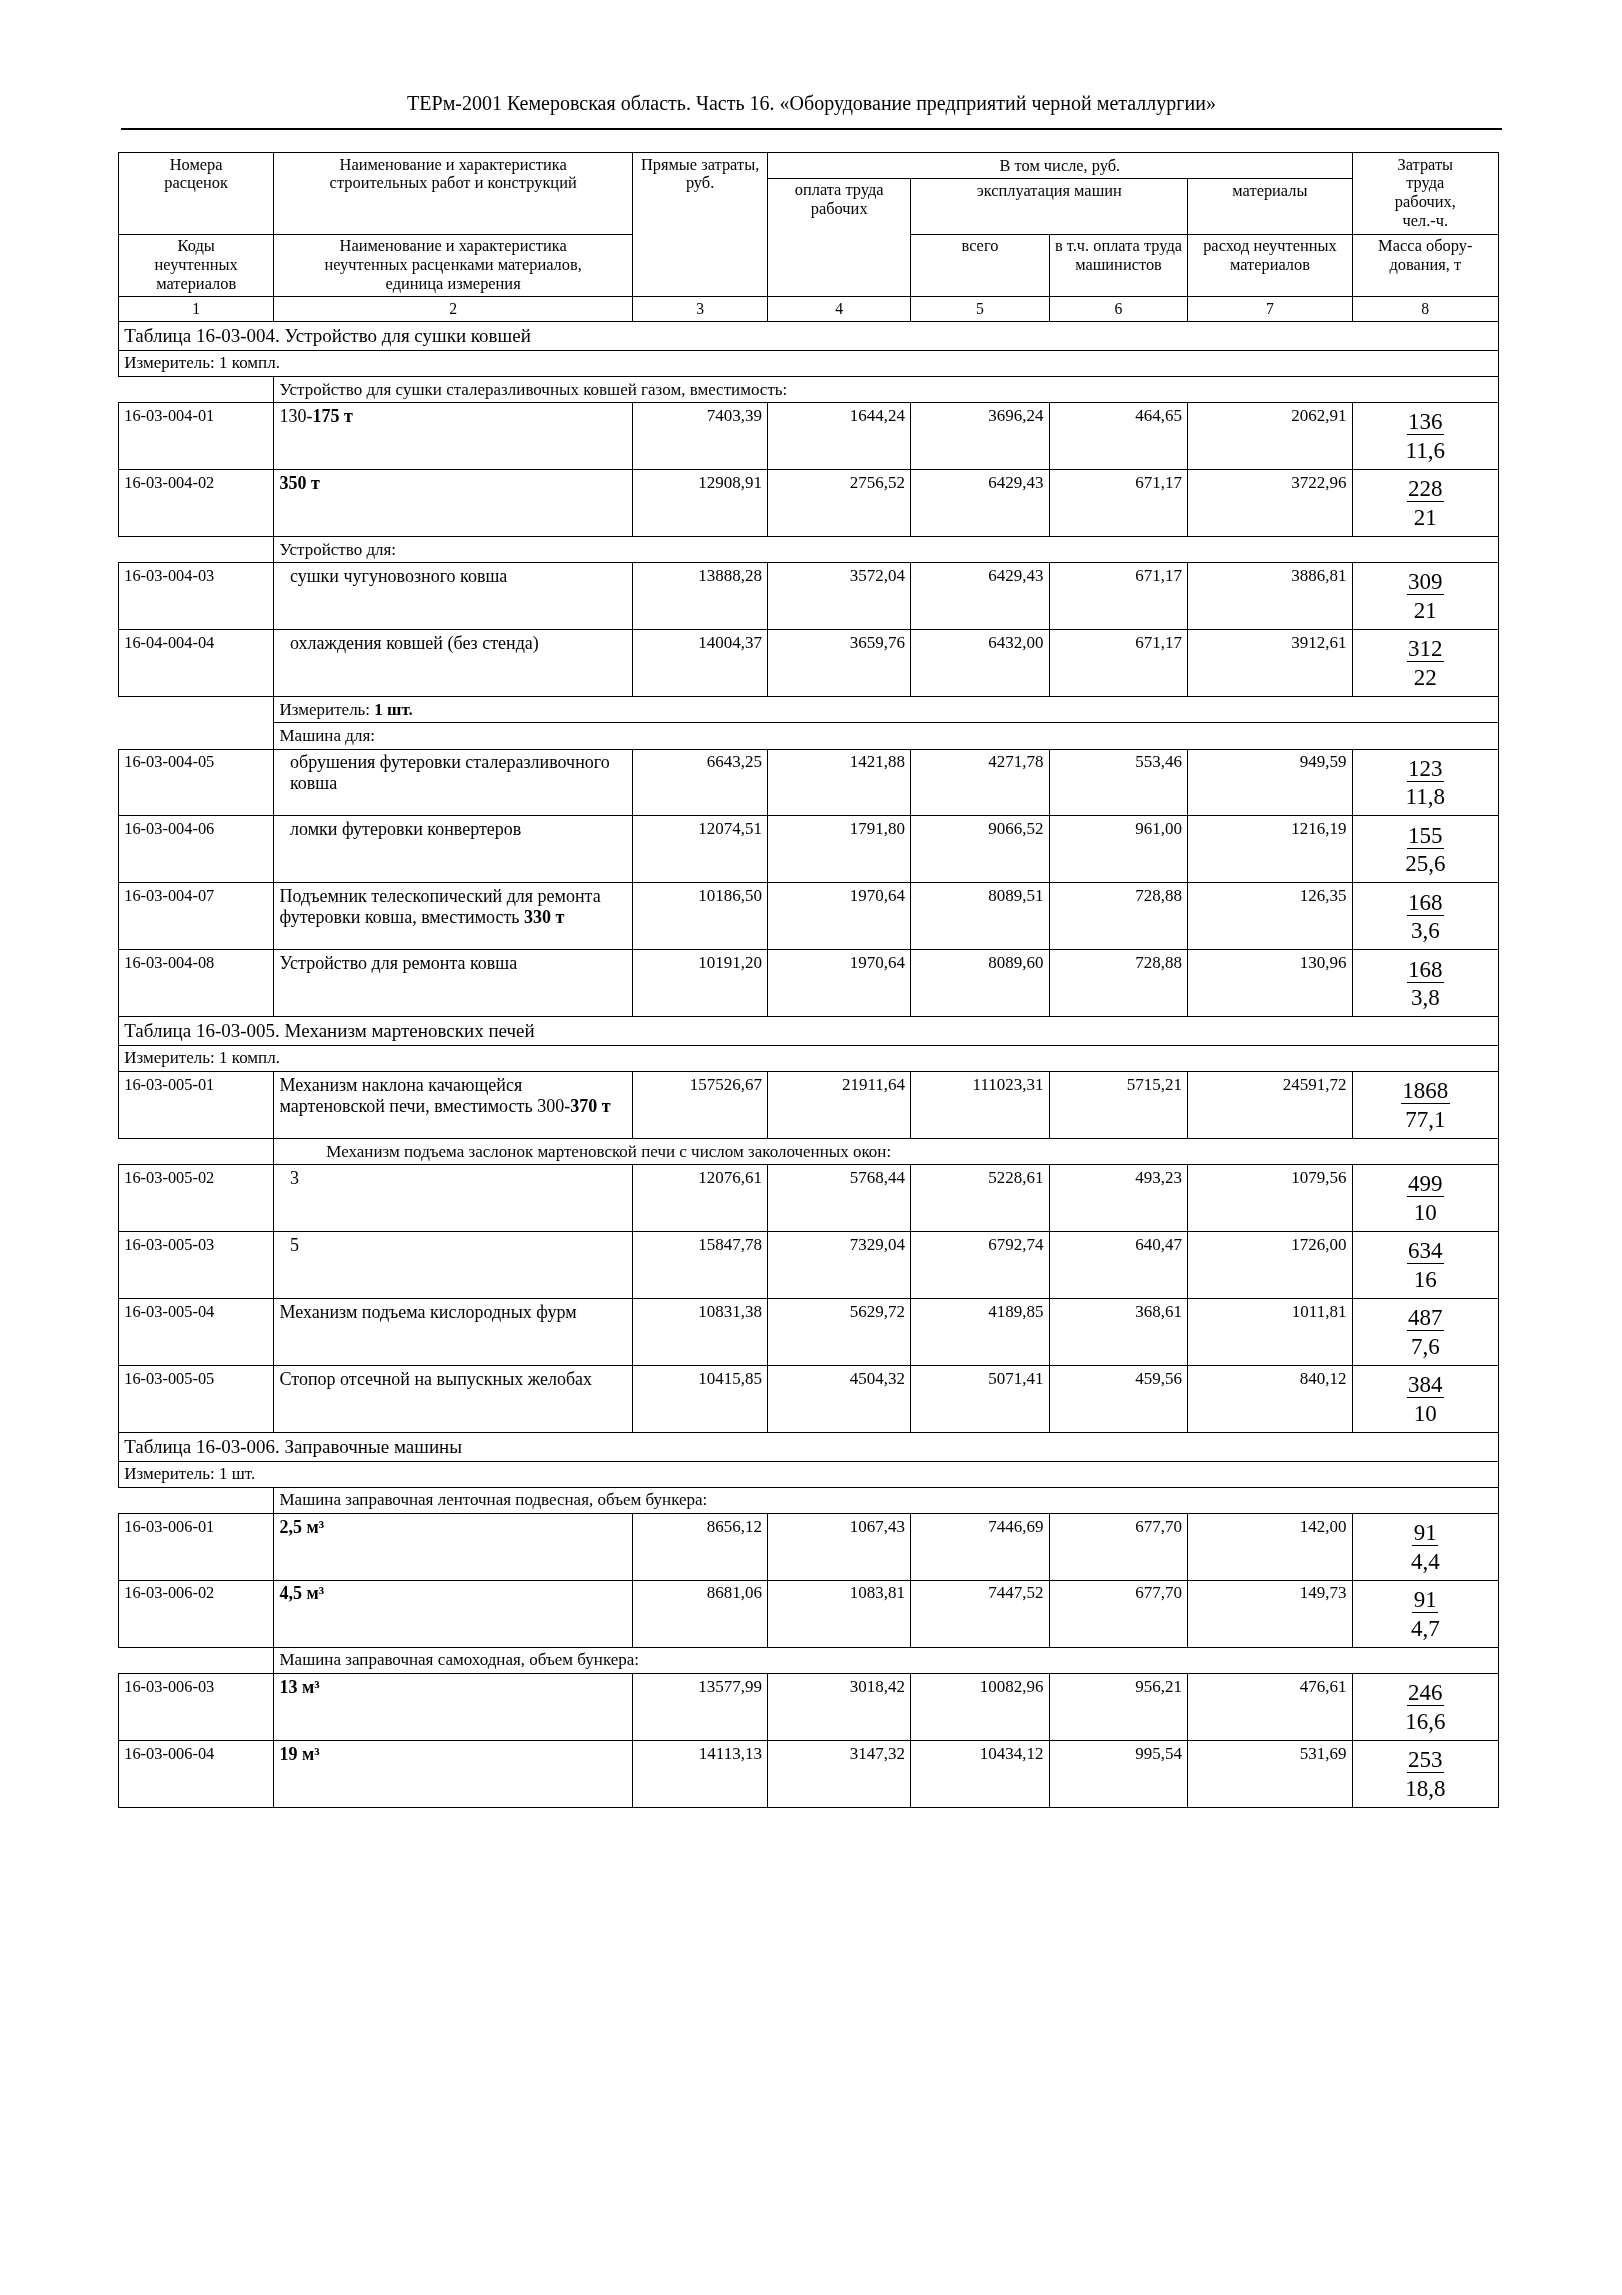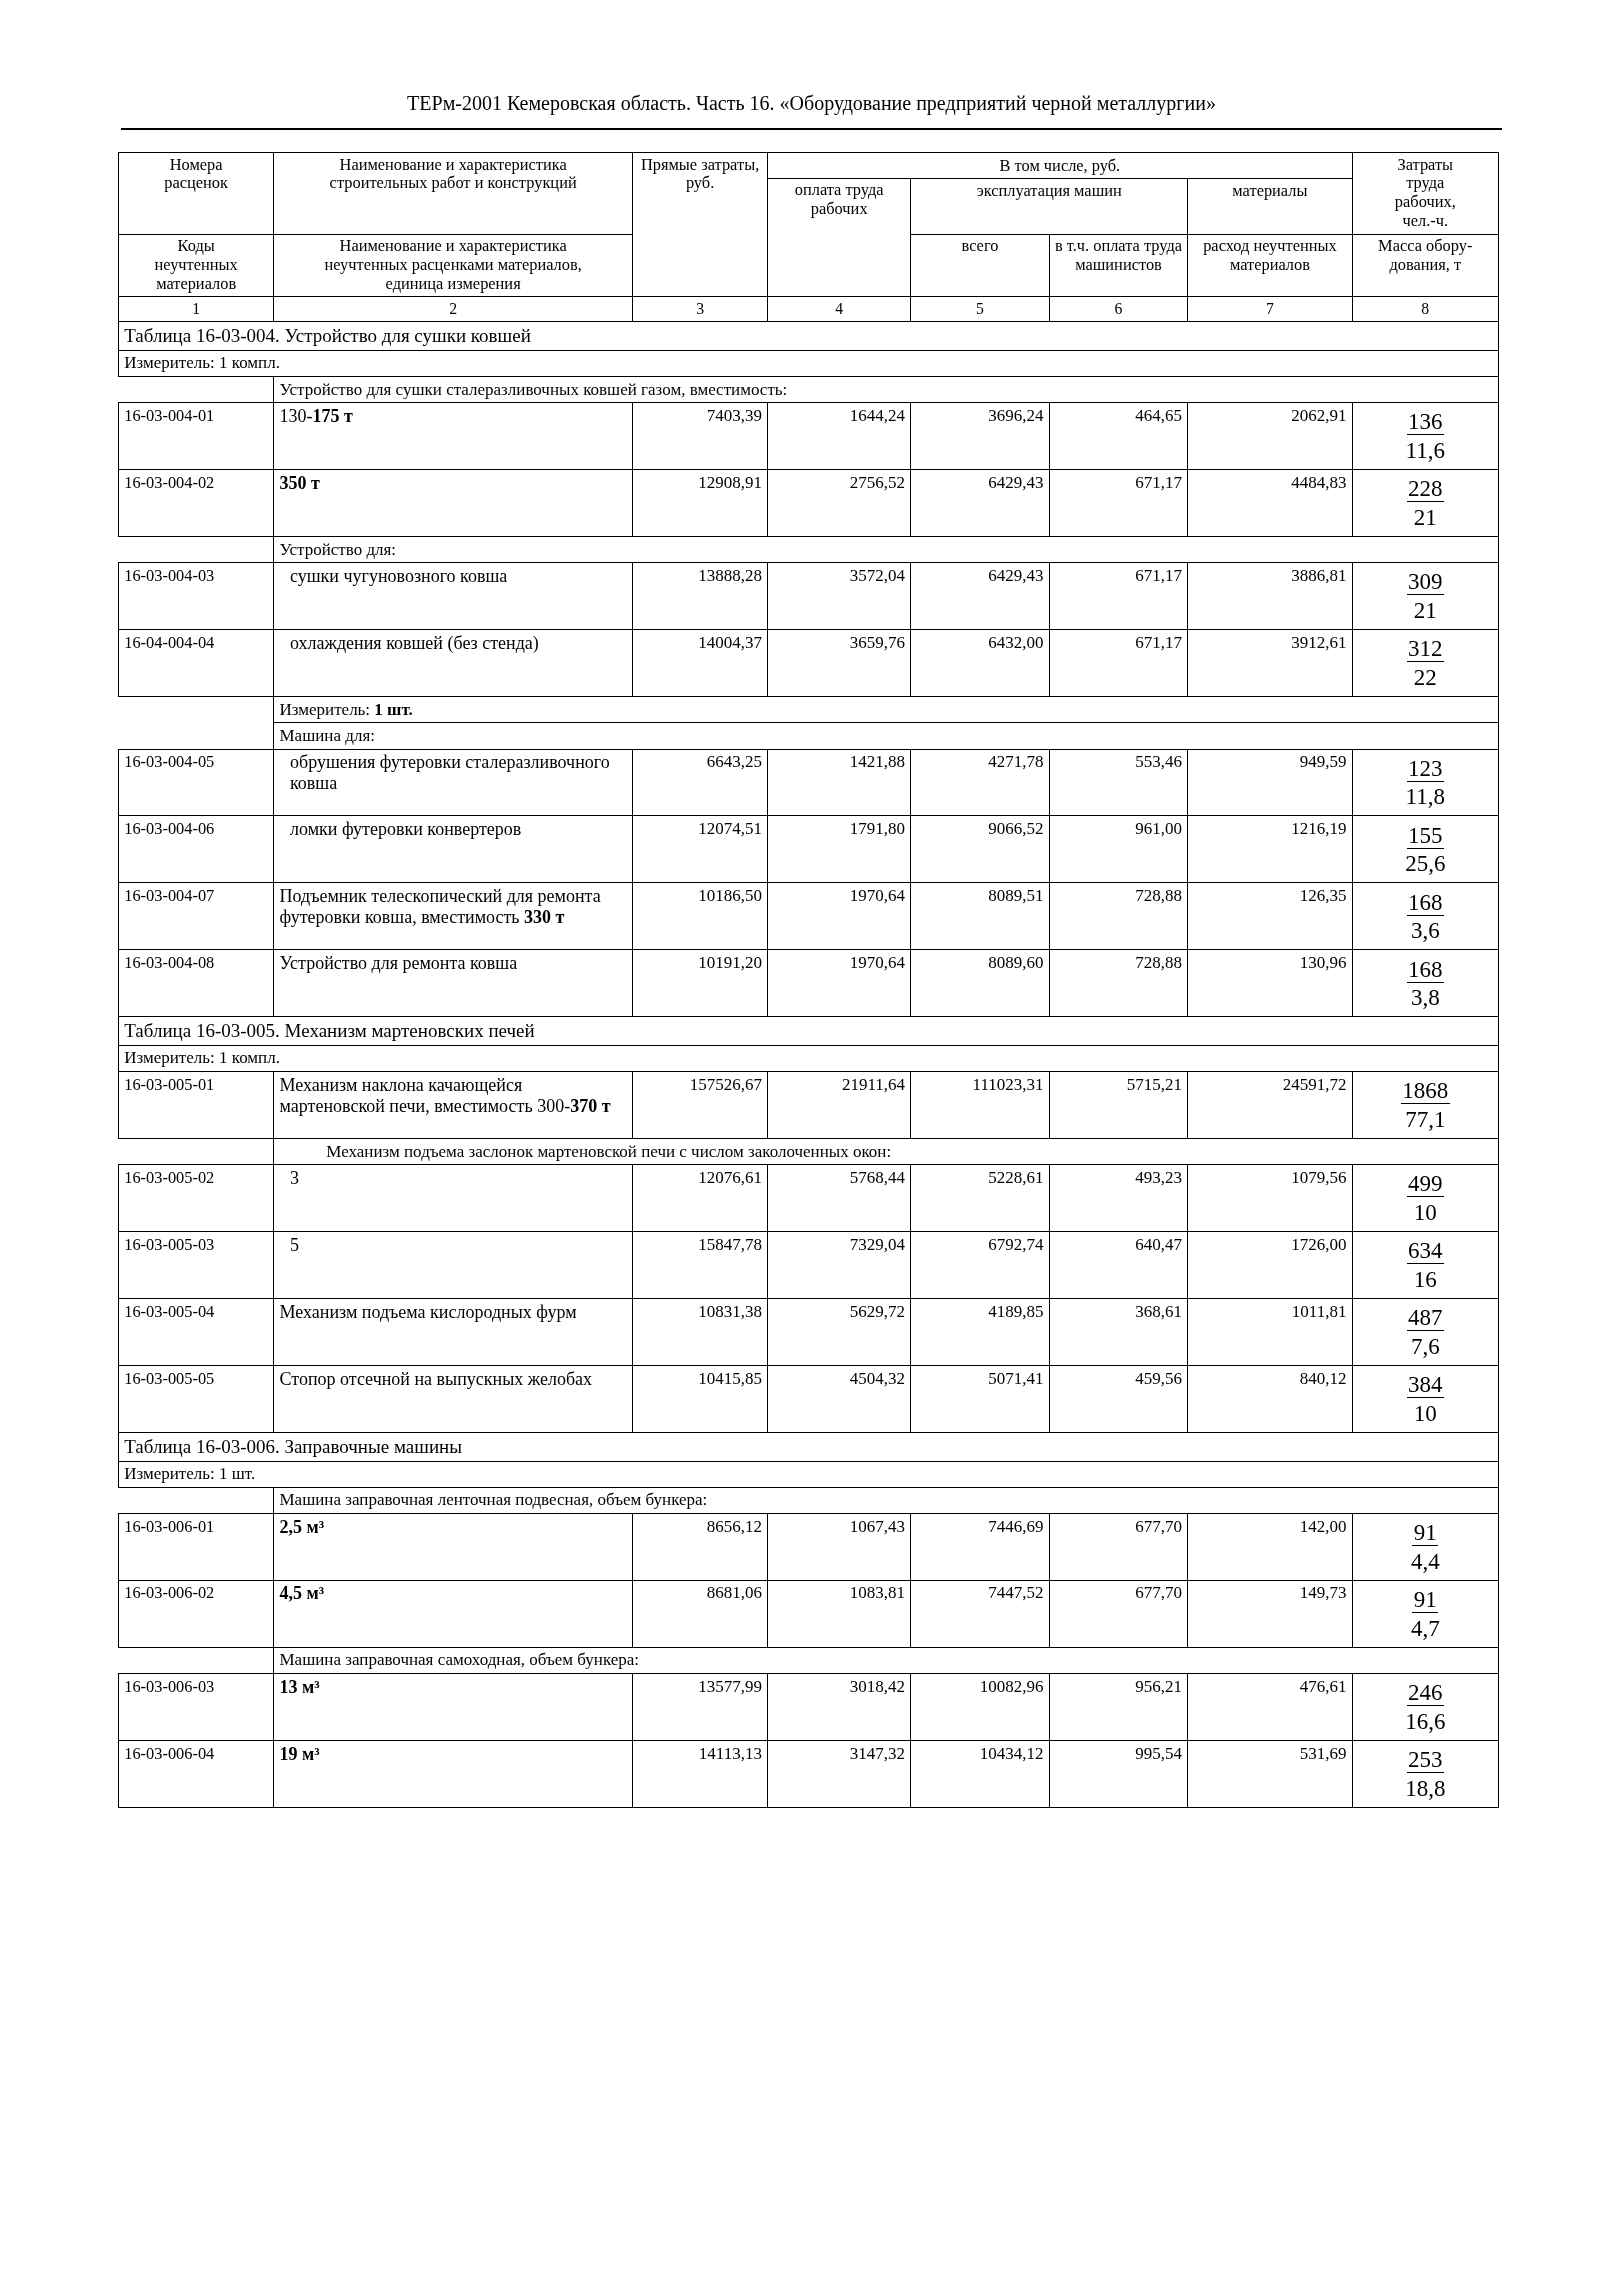--- a/index.html
+++ b/index.html
@@ -279,21 +279,21 @@
       </td>
     </tr>
 
     <tr>
       <td class="code">16-03-004-02</td>
       <td class="name"><b>350 т</b></td>
       <td class="num">12908,91</td>
       <td class="num">2756,52</td>
       <td class="num">6429,43</td>
       <td class="num">671,17</td>
-      <td class="num">4484,83</td>
+      <td class="num">3722,96</td>
       <td class="lastcol">
         <span class="top"><span>228</span></span>
         <span class="bot">21</span>
       </td>
     </tr>
 
     <tr class="grouprow">
       <td class="blankcell"></td>
       <td colspan="7" class="gcell">Устройство для:</td>
     </tr>

